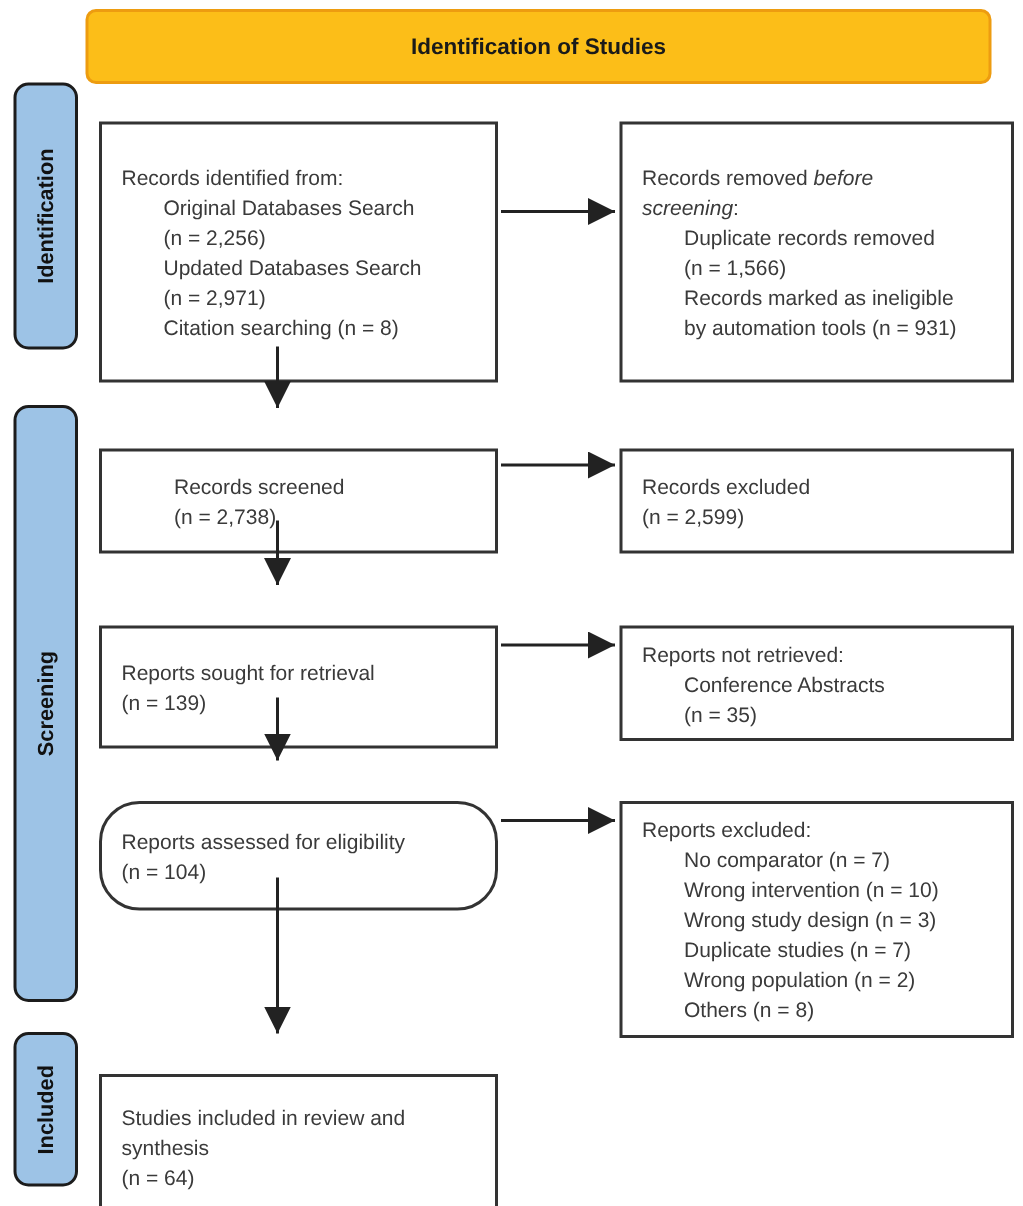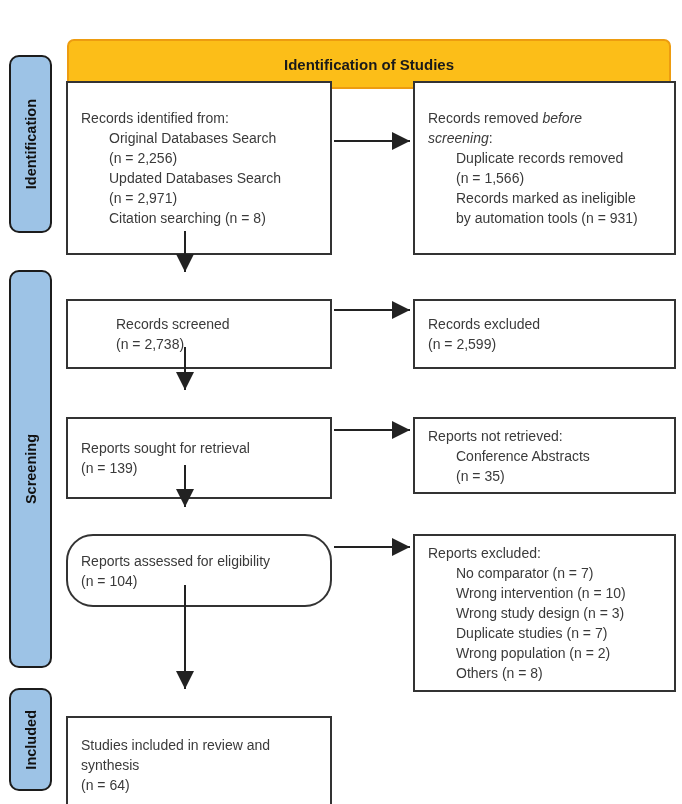--- a/index.html
+++ b/index.html
@@ -2,24 +2,24 @@
 <html><head>
 <meta charset="utf-8">
 <style>
   html,body { margin:0; padding:0; background:#ffffff; }
   .canvas {
     position:relative; width:682px; height:804px; background:#ffffff;
     font-family:"Liberation Sans", sans-serif; overflow:hidden;
   }
   
   .banner {
-    position:absolute; left:67px; top:6px; width:604px; height:50px;
+    position:absolute; left:57px; top:6px; width:604px; height:50px;
     border-radius:7px; box-sizing:border-box;
     display:flex; align-items:center; justify-content:center;
-    font-weight:bold; font-size:15px; color:#1a1a1a;margin-top:33px;
+    font-weight:bold; font-size:15px; color:#1a1a1a;
   }
   
   .stage {
     position:absolute; left:9px; width:43px; box-sizing:border-box;
     border-radius:10px; border:2px solid #1c1c1c;
     display:flex; align-items:center; justify-content:center;
     font-weight:bold; font-size:14.5px; color:#111111;
   }
   .stage .vtext { writing-mode:vertical-rl; transform:rotate(180deg); white-space:nowrap; }
   #stage-identification { top:55px; height:178px; }

